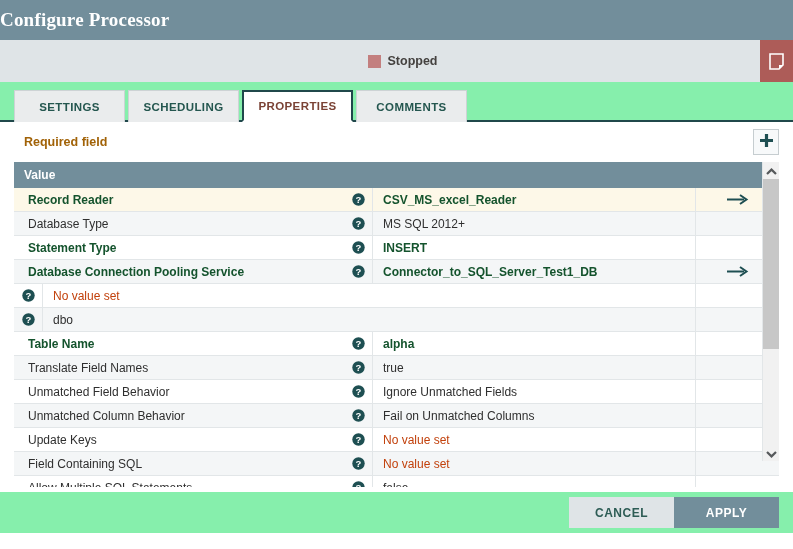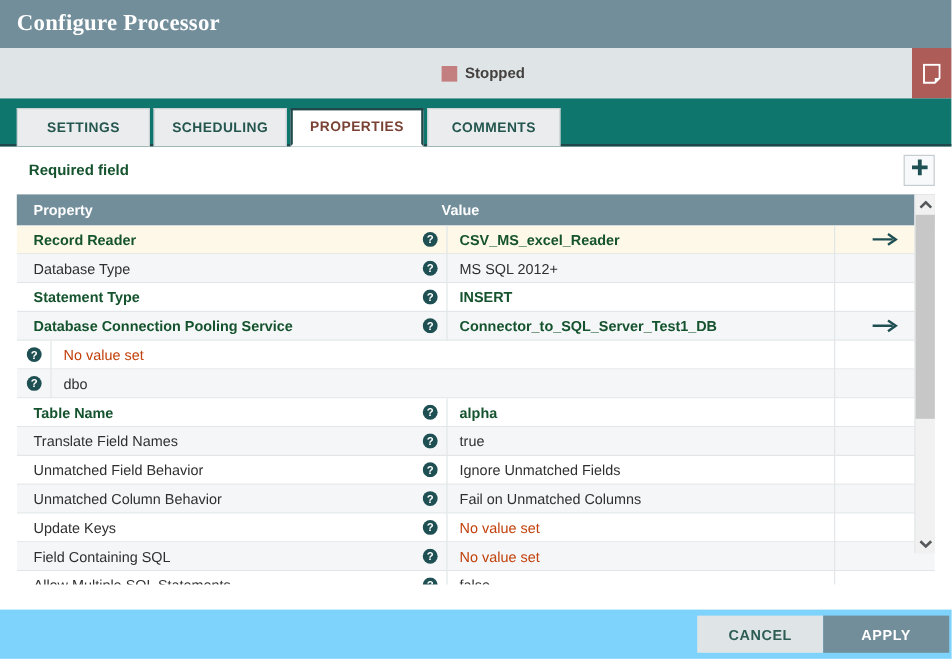--- a/index.html
+++ b/index.html
@@ -9,21 +9,20 @@
     background: #ffffff;
     overflow: hidden;
   }
 
   
   .titlebar {
     height: 40px;
     background: #728e9b;
     display: flex;
     align-items: center;
-    padding-left: 14px;
   }
   .titlebar .title {
     color: #ffffff;
     font-size: 19px;
     font-weight: bold;
     letter-spacing: .2px;
     font-family: "Liberation Serif", serif;
   }
 
   
@@ -59,21 +58,21 @@
     display: flex;
     align-items: center;
     justify-content: center;
     cursor: pointer;
   }
   .status-action svg { display: block; }
 
   
   .tabstrip {
     height: 40px;
-    background: #0f766e;
+    background: #86efac;
     display: flex;
     align-items: flex-end;
     padding-left: 14px;
     border-bottom: 2px solid #20484b;
     position: relative;
   }
   .tab {
     height: 32px;
     min-width: 111px;
     margin-right: 3px;
@@ -108,21 +107,21 @@
   }
   .req-row {
     height: 40px;
     display: flex;
     align-items: center;
     justify-content: space-between;
   }
   .req-label {
     font-size: 12.5px;
     font-weight: bold;
-    color: #14532d;
+    color: #a16207;
     padding-left: 10px;
   }
   .add-btn {
     width: 26px; height: 26px;
     border: 1px solid #c6cdd0;
     background: #f7f9fa;
     display: flex;
     align-items: center;
     justify-content: center;
     cursor: pointer;
@@ -220,27 +219,27 @@
     position: absolute;
     top: 17px; left: 0; right: 0;
     height: 170px;
     background: #c7c7c7;
     cursor: pointer;
   }
 
   
   .footer {
     position: absolute;
-    left: 0; right: 0; bottom: 0;
+    left: 0; right: 0; bottom: 16px;
     height: 41px;
-    background: #7dd3fc;
+    background: #86efac;
     display: flex;
     align-items: center;
     justify-content: flex-end;
-    padding-right: 2px;
+    padding-right: 14px;
     gap: 0;
   }
   .btn {
     height: 31px;
     min-width: 105px;
     display: flex;
     align-items: center;
     justify-content: center;
     font-size: 12px;
     font-weight: bold;
@@ -296,21 +295,20 @@
       <span>
         <svg width="15" height="15" viewBox="0 0 15 15">
           <path d="M7.5 1 V14 M1 7.5 H14" stroke="#1e4f52" stroke-width="3.2"></path>
         </svg>
       </span>
     </div>
   </div>
 
   <div class="table-wrap">
     <div class="thead">
-      <div class="th-prop">Property</div>
       <div class="th-val">Value</div>
     </div>
 
     <div class="tbody" id="tbody">
         <div class="row highlight">
           <div class="cell-prop bold">Record Reader</div>
           <div class="cell-help">
             <svg width="13" height="13" viewBox="0 0 13 13">
               <circle cx="6.5" cy="6.5" r="6.2" fill="#1e4f52"></circle>
               <text x="6.5" y="9.9" font-size="9.5" font-family="Liberation Sans, sans-serif" font-weight="bold" fill="#ffffff" text-anchor="middle">?</text>

